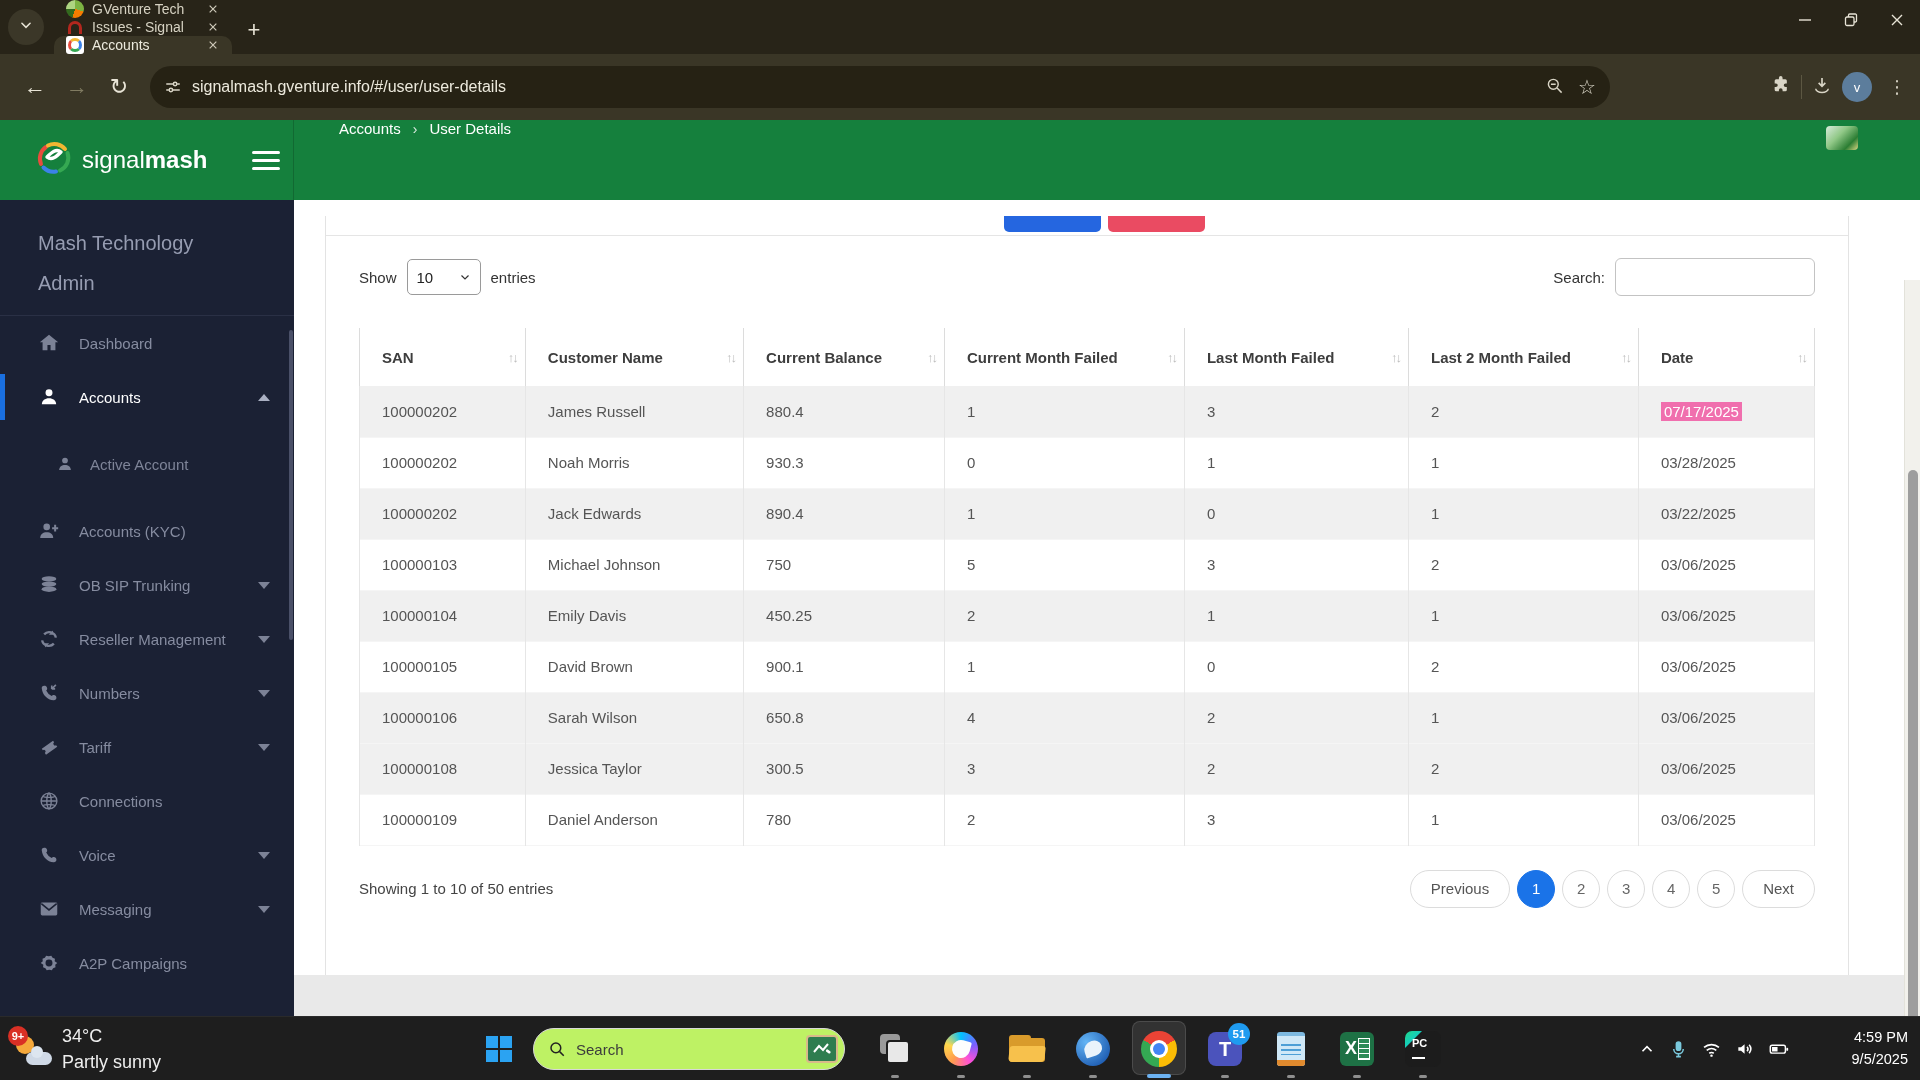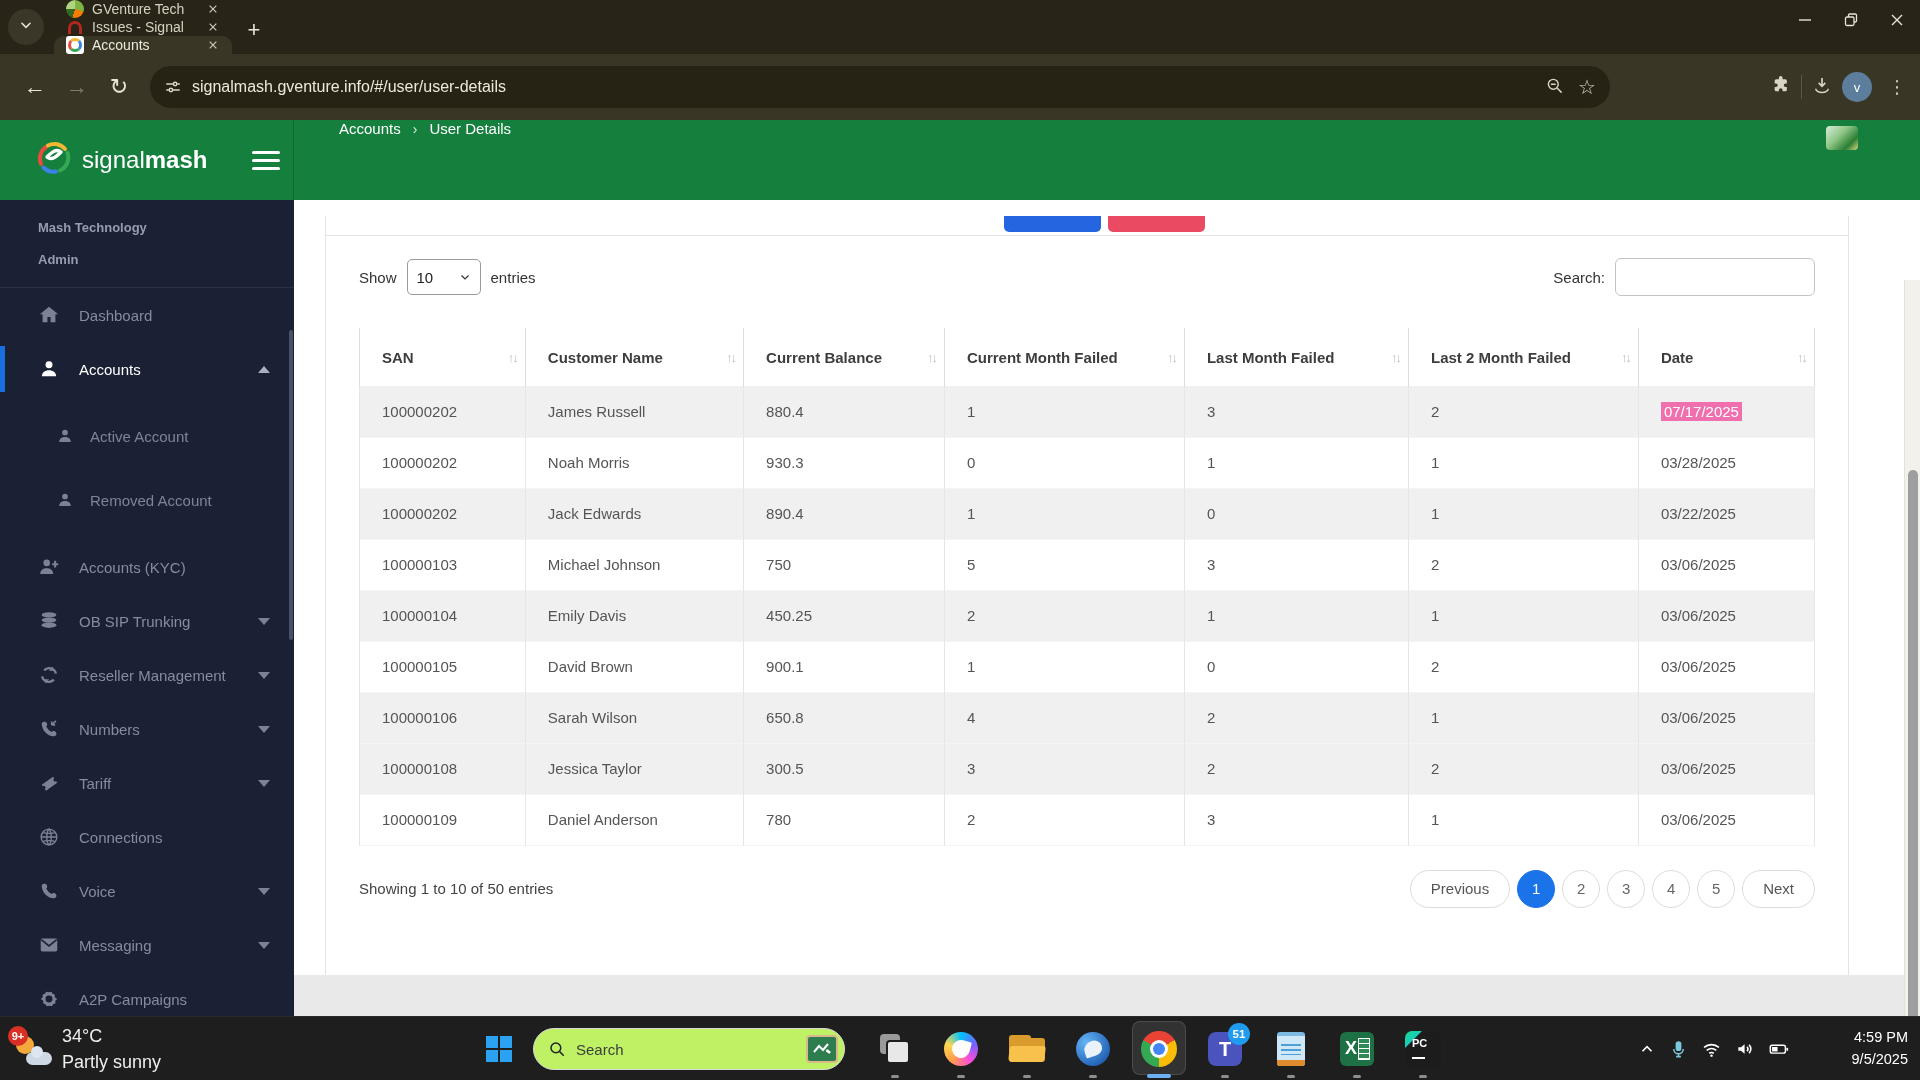--- a/index.html
+++ b/index.html
@@ -54,21 +54,21 @@
   .breadcrumb { display:flex; align-items:center; gap:12px; margin-left:45px; color:#fff; font-size:15px; }
   .crumb-sep { opacity:.85; font-size:14px; }
   .corner-img { position:absolute; right:62px; top:6px; width:32px; height:24px; border-radius:4px;
     background:linear-gradient(135deg,#eef7ee 0%,#9ed08f 40%,#2e7d32 75%,#f3e08a 100%); opacity:.9; }
 
   
   .bodyrow { flex:1; display:flex; position:relative; overflow:hidden; }
 
   
   .sidebar { width:294px; background:#1b2134; flex:none; position:relative; overflow:hidden; color:#868ca0; }
-  .org { padding:20px 0 0 38px; color:#969cb1; font-weight:bold; font-size:13px; }
+  .org { padding:32px 0 0 38px; color:#969cb1; font-weight:normal; font-size:20px; }
   .org .role { margin-top:17px; }
   .side-div { height:1px; background:#2a3045; margin-top:20px; }
   .nav-item { height:54px; display:flex; align-items:center; padding:0 24px 0 38px; position:relative; font-size:15px; }
   .nav-item .ic { width:22px; height:22px; margin-right:19px; flex:none; color:#7c8296; display:flex; align-items:center; }
   .nav-item .ic svg { width:22px; height:22px; }
   .nav-item .lbl { flex:1; white-space:nowrap; overflow:hidden; }
   .nav-item.active { color:#fff; }
   .nav-item.active .ic { color:#fff; }
   .nav-item.active::before { content:""; position:absolute; left:0; top:4px; bottom:4px; width:5px; background:#1a6fe0; }
   .nav-item.sub { height:64px; padding-left:56px; color:#7e8498; }
@@ -378,29 +378,20 @@
           <div class="subwrap">
             <div class="nav-item sub">
               <span class="ic">
                 <svg viewBox="0 0 24 24" fill="currentColor">
                   <circle cx="12" cy="7.3" r="3.8"></circle>
                   <path d="M4.2 20c0-4.3 3.5-6.7 7.8-6.7s7.8 2.4 7.8 6.7z"></path>
                 </svg>
               </span>
               <span class="lbl">Active Account</span>
             </div>
-            <div class="nav-item sub">
-              <span class="ic">
-                <svg viewBox="0 0 24 24" fill="currentColor">
-                  <circle cx="12" cy="7.3" r="3.8"></circle>
-                  <path d="M4.2 20c0-4.3 3.5-6.7 7.8-6.7s7.8 2.4 7.8 6.7z"></path>
-                </svg>
-              </span>
-              <span class="lbl">Removed Account</span>
-            </div>
           </div>
           <div class="nav-item">
             <span class="ic">
               <svg viewBox="0 0 24 24" fill="currentColor">
                 <circle cx="9.5" cy="7.5" r="3.6"></circle>
                 <path d="M2.4 19.6c0-4 3.2-6.2 7.1-6.2s7.1 2.2 7.1 6.2z"></path>
                 <path d="M17.6 5.2h2.2v2.6H22v2.2h-2.2v2.6h-2.2V10h-2.2V7.8h2.2z"></path>
               </svg>
             </span>
             <span class="lbl">Accounts (KYC)</span>

